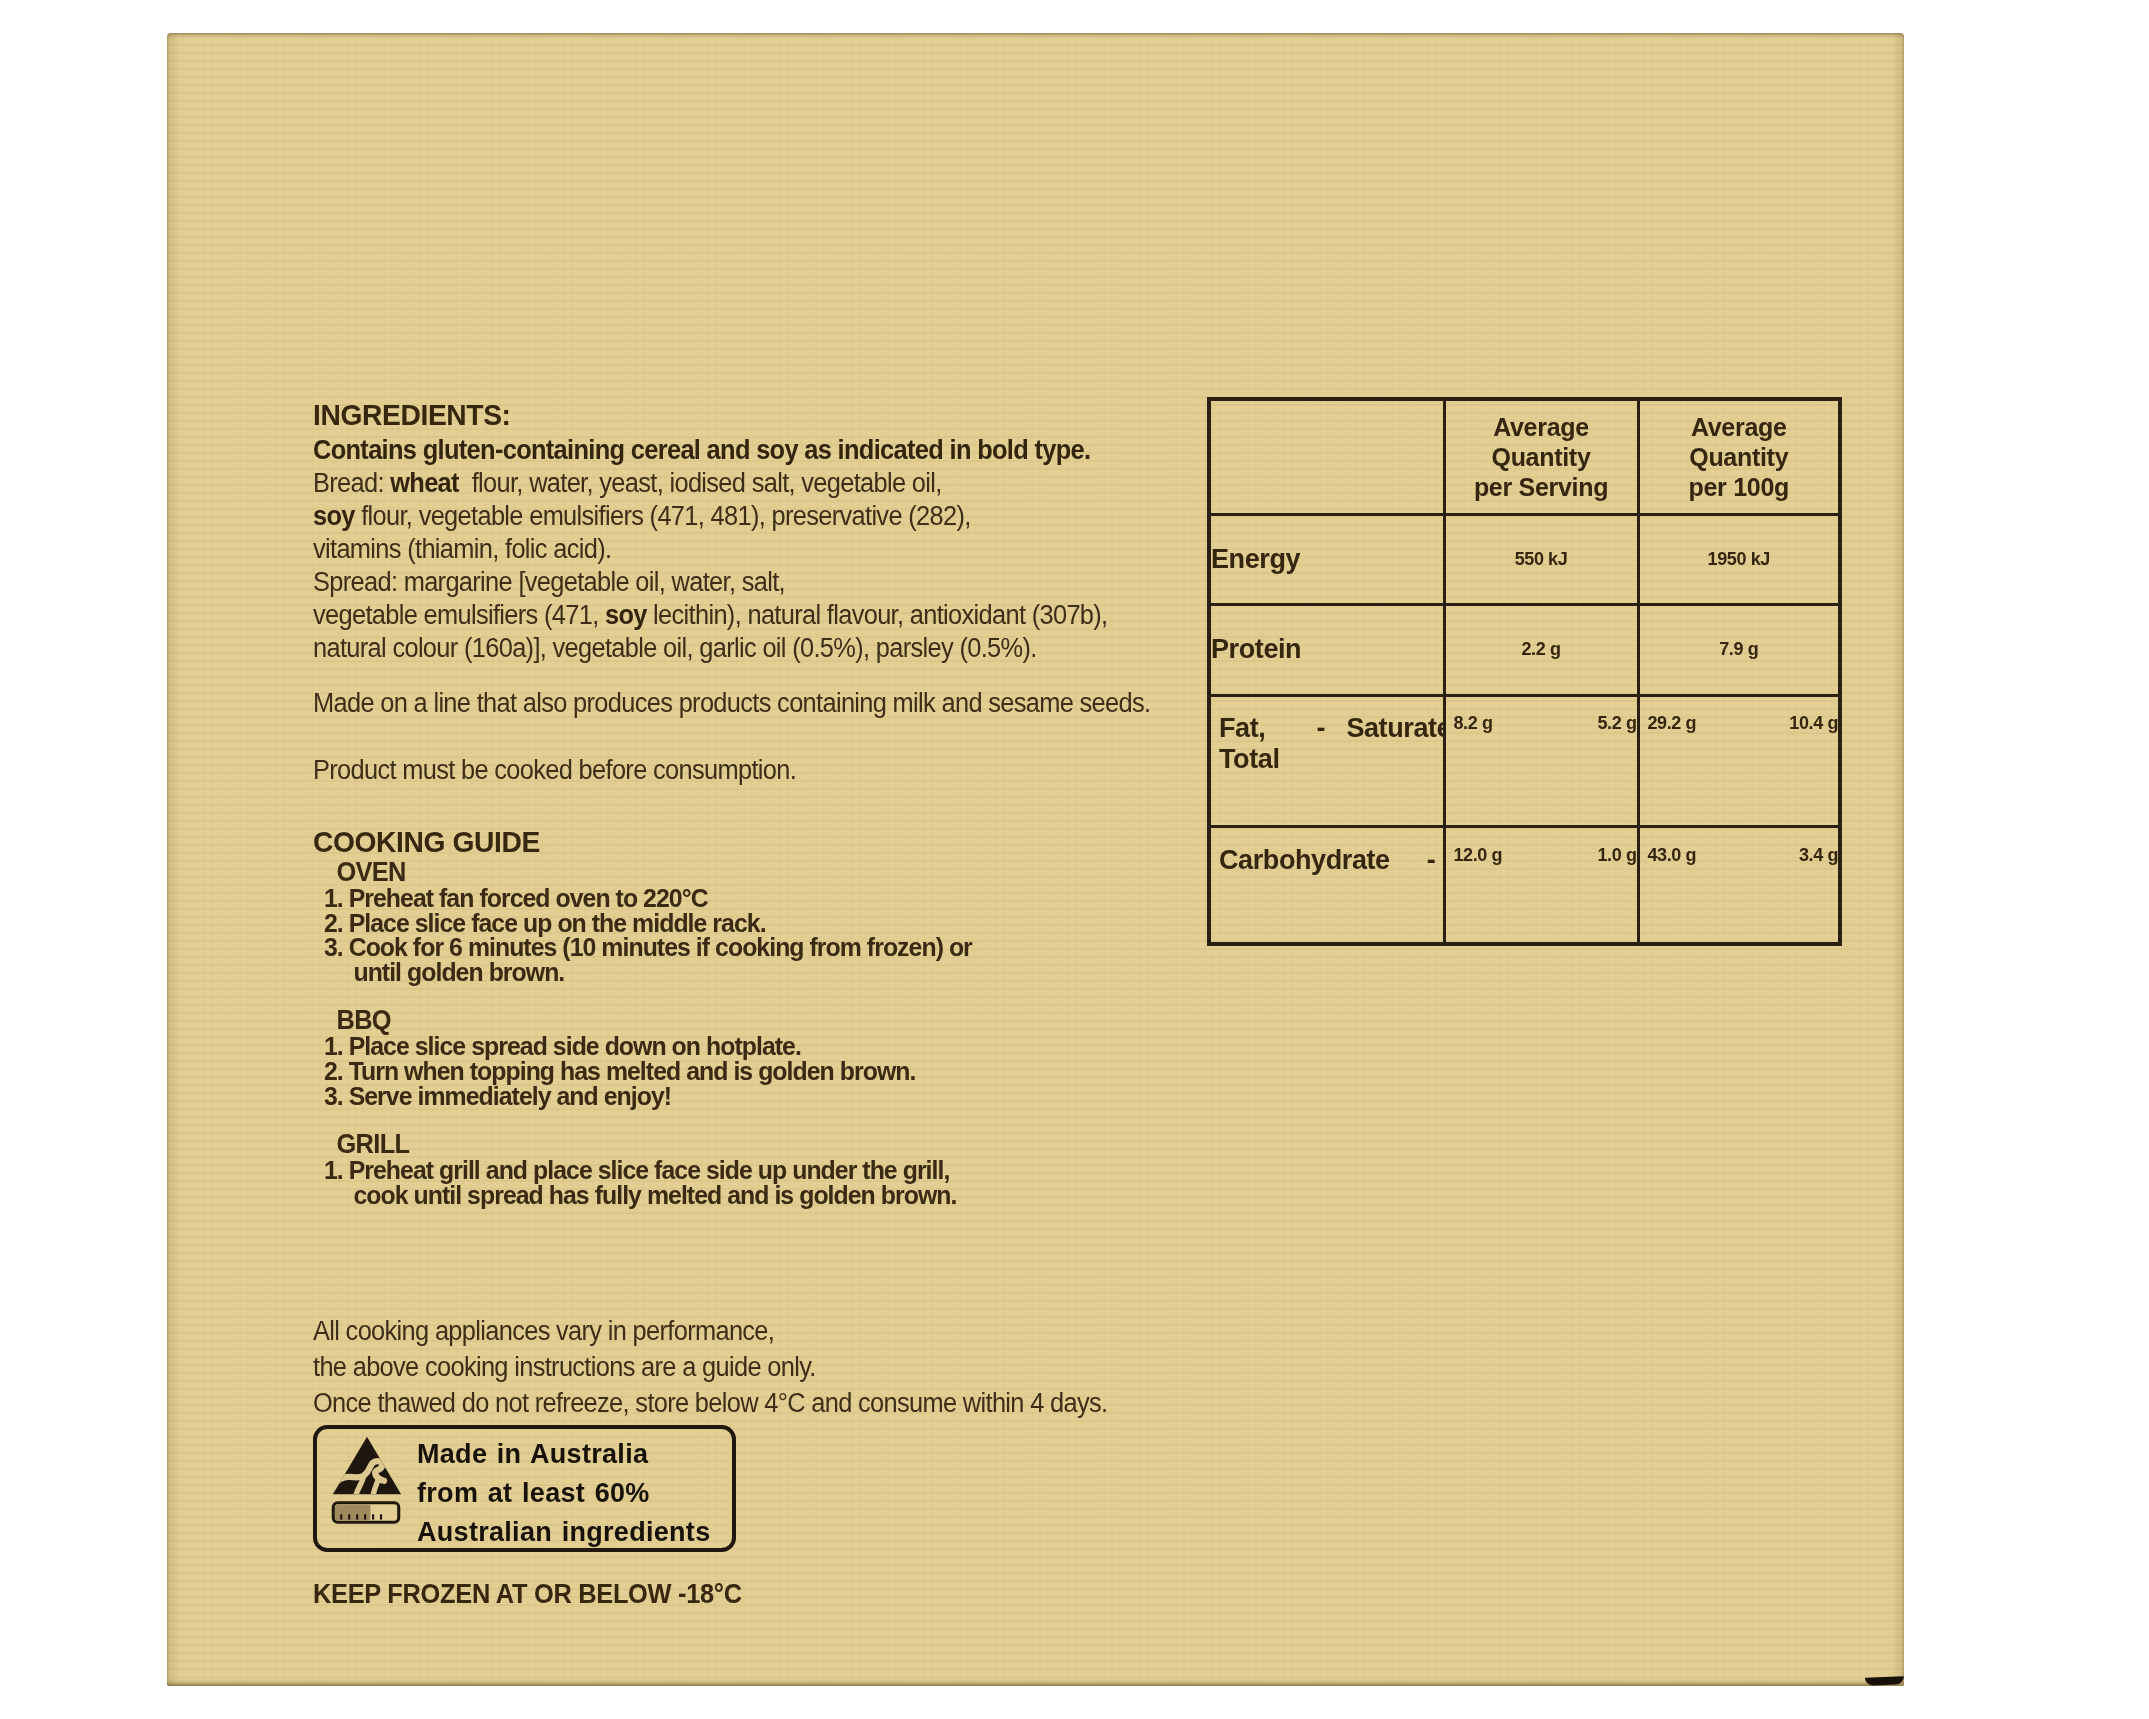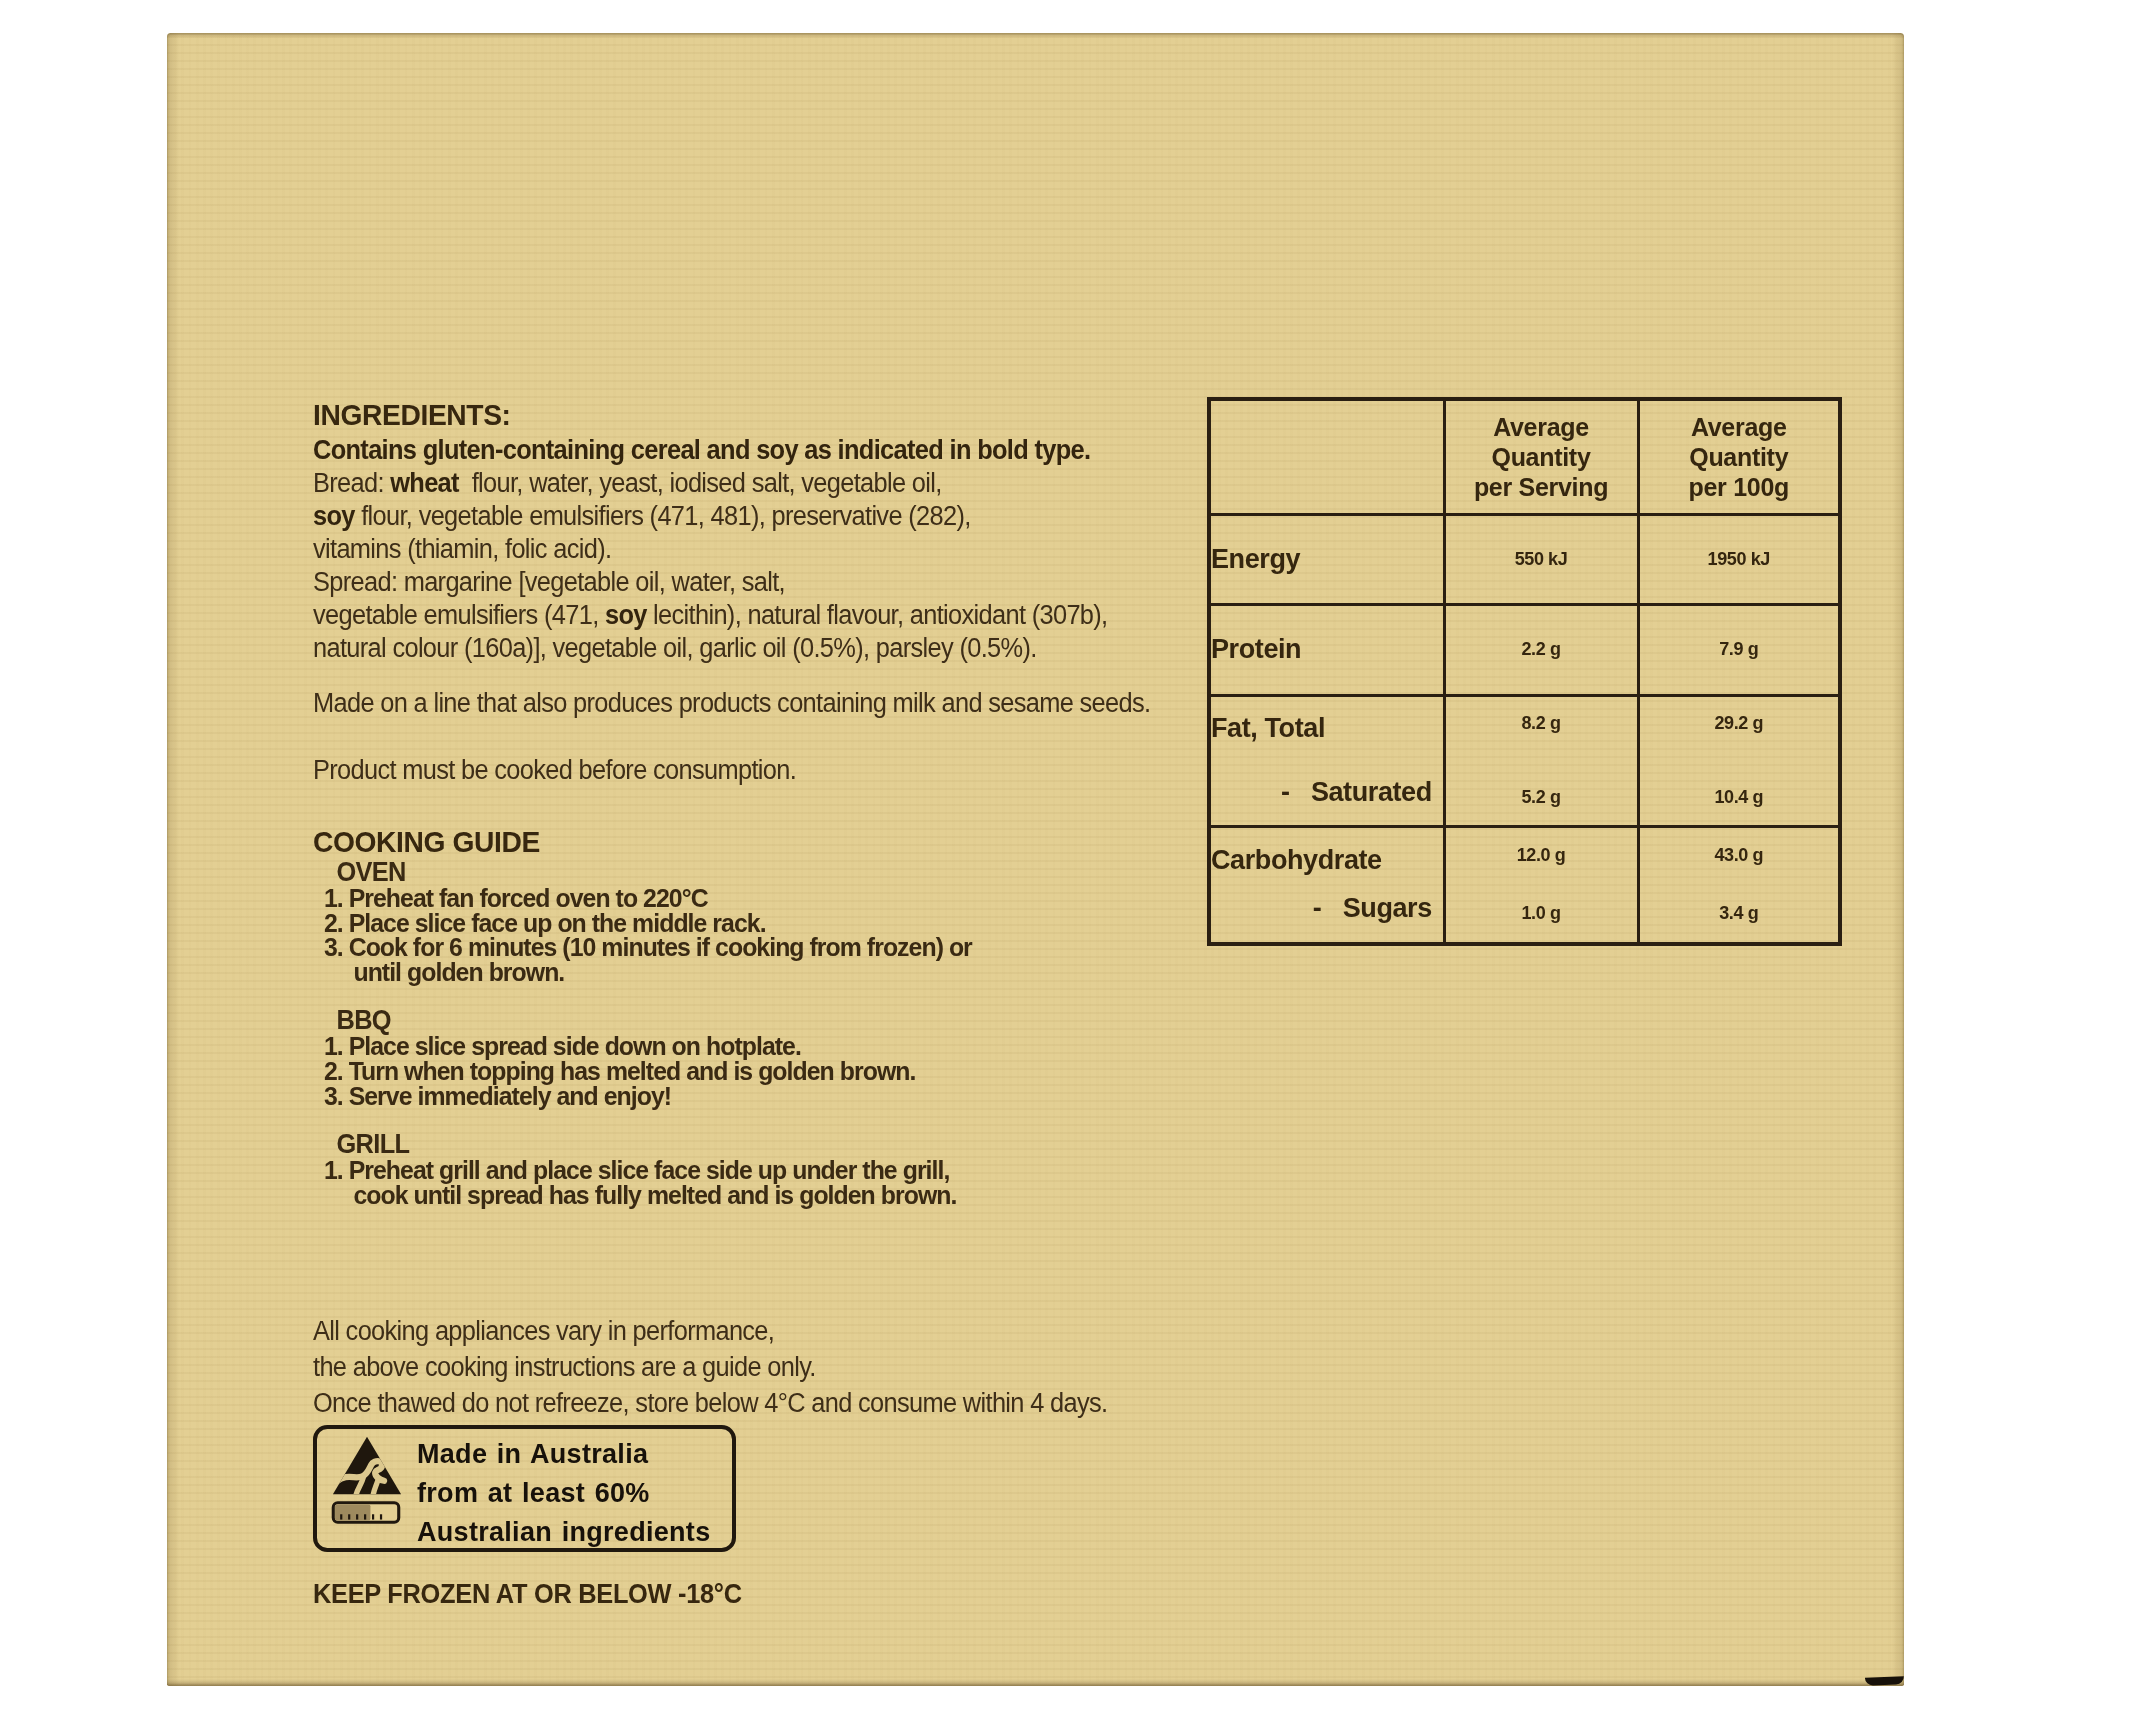--- a/index.html
+++ b/index.html
@@ -58,21 +58,21 @@
   .ntable { border:4.5px solid #2a1f12; }
   .thead-cell { height:166px; vertical-align:top; }
   .ntitle { text-align:center; font-size:28px; font-weight:700; letter-spacing:2.2px; margin-top:16px; }
   .nserv  { font-size:27px; font-weight:700; letter-spacing:-0.3px; margin:15px 0 0 12.5px; white-space:pre; }
   .nsize  { font-size:27px; font-weight:700; letter-spacing:-0.3px; margin:26px 0 0 12.5px; }
   .chead { font-size:25px; font-weight:700; text-align:center; vertical-align:middle;
            line-height:30px; white-space:pre-line; letter-spacing:-0.3px; }
   .r-cols { height:115px;margin-top:40px; }
   .lbl { font-size:27px; font-weight:700; letter-spacing:-0.4px; padding-left:12.5px; vertical-align:middle; }
   .val { font-size:18px; font-weight:700; letter-spacing:-0.4px; text-align:center; vertical-align:middle; }
-  .duo { display:flex; flex-direction:column; justify-content:space-between; height:95px; }
+  .duo { display:flex; flex-direction:row; justify-content:space-between; height:95px;padding-left:8px; }
   .sub { text-align:right; padding-right:10.7px; white-space:pre;margin-left:37px; }
 
   
   .notch { position:absolute; left:1698px; top:1644px; width:39px; height:8px;
            background:#17110a; border-radius:0 0 9px 9px; transform:rotate(-2deg); }
 </style>
 </head>
 <body>
 
 <div class="stage">

